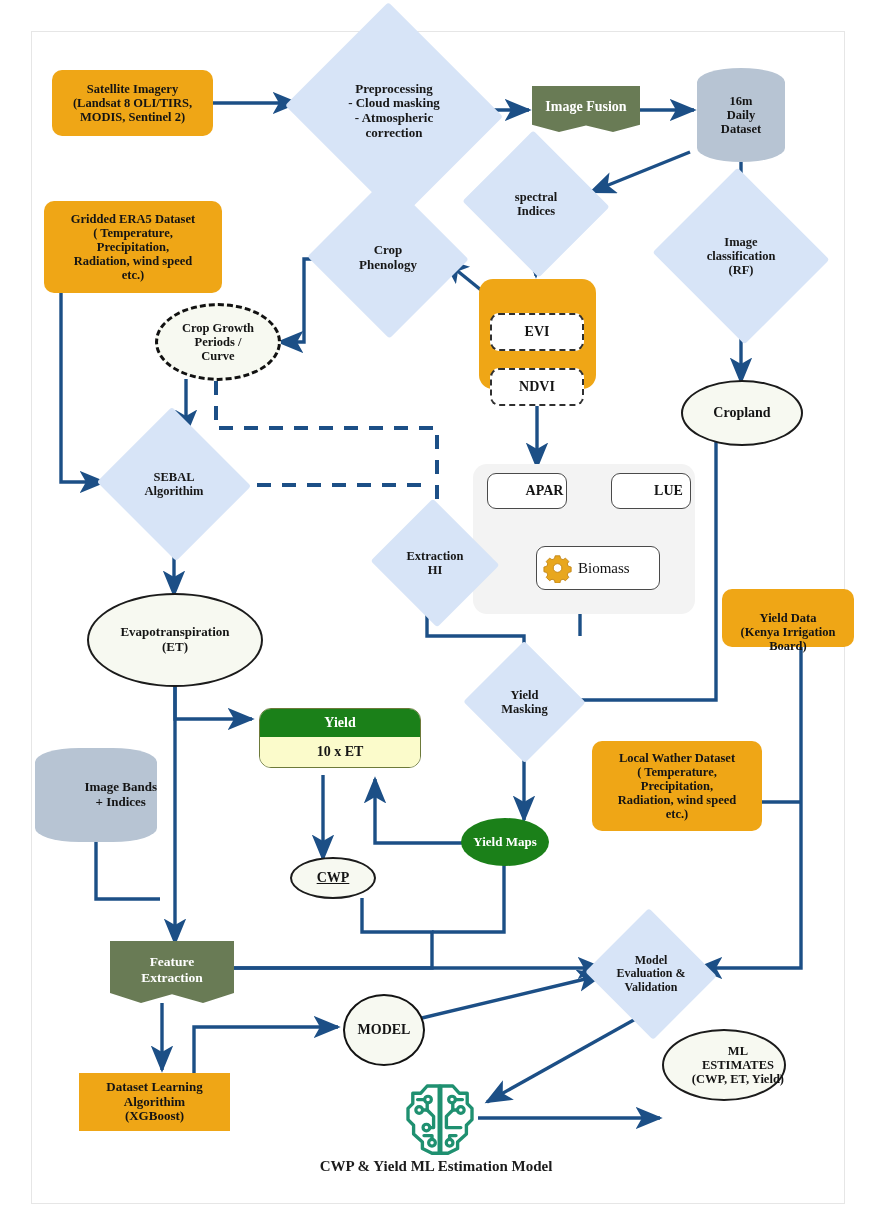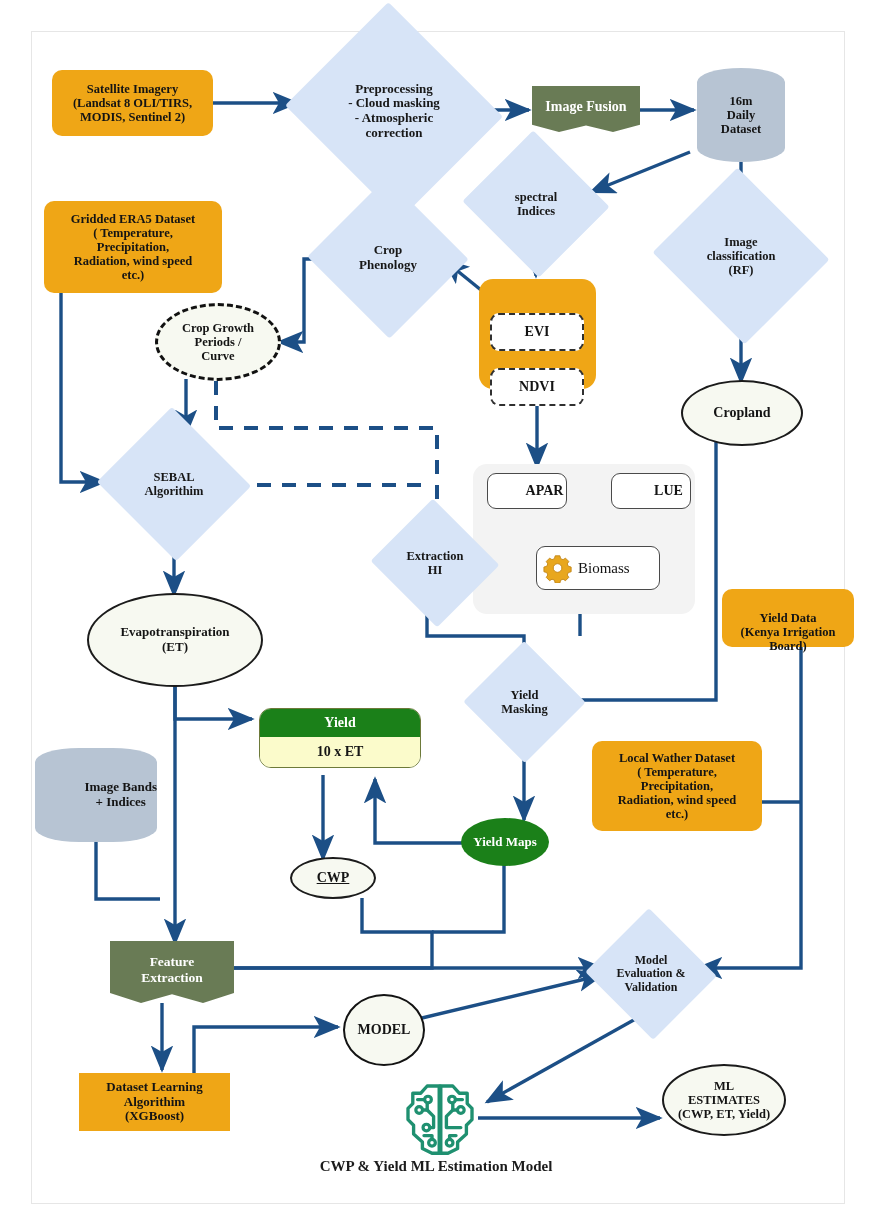--- a/index.html
+++ b/index.html
@@ -304,21 +304,21 @@
 Evaluation &amp;
 Validation</div>
   </div>
 
   <div class="node orange-sq" style="left:79px;top:1073px;width:151px;height:58px;font-size:13px;">
     <div class="t" style="white-space:pre-line;">Dataset Learning
 Algorithim
 (XGBoost)</div>
   </div>
 
-  <div class="node ell" style="left:662px;top:1064px;width:124px;height:72px;font-size:12.5px;">
+  <div class="node ell" style="left:662px;top:1029px;width:124px;height:72px;font-size:12.5px;justify-content:flex-end;">
     <div class="t" style="white-space:pre-line;">ML
 ESTIMATES
 (CWP, ET, Yield)</div>
   </div>
 
   <div class="brainwrap" style="left:400px;top:1078px;width:80px;height:80px;">
     <svg viewBox="0 0 100 100" width="80" height="80" aria-hidden="true">
       <g fill="none" stroke="#1f9070" stroke-width="4.2" stroke-linejoin="round" stroke-linecap="round">
         <path d="M49 10 L34 10 L26 19 L16 19 L16 32 L10 38 L10 52 L17 59 L17 70 L28 80 L28 88 L40 94 L49 94 Z"></path>
         <path d="M51 10 L66 10 L74 19 L84 19 L84 32 L90 38 L90 52 L83 59 L83 70 L72 80 L72 88 L60 94 L51 94 Z"></path>

